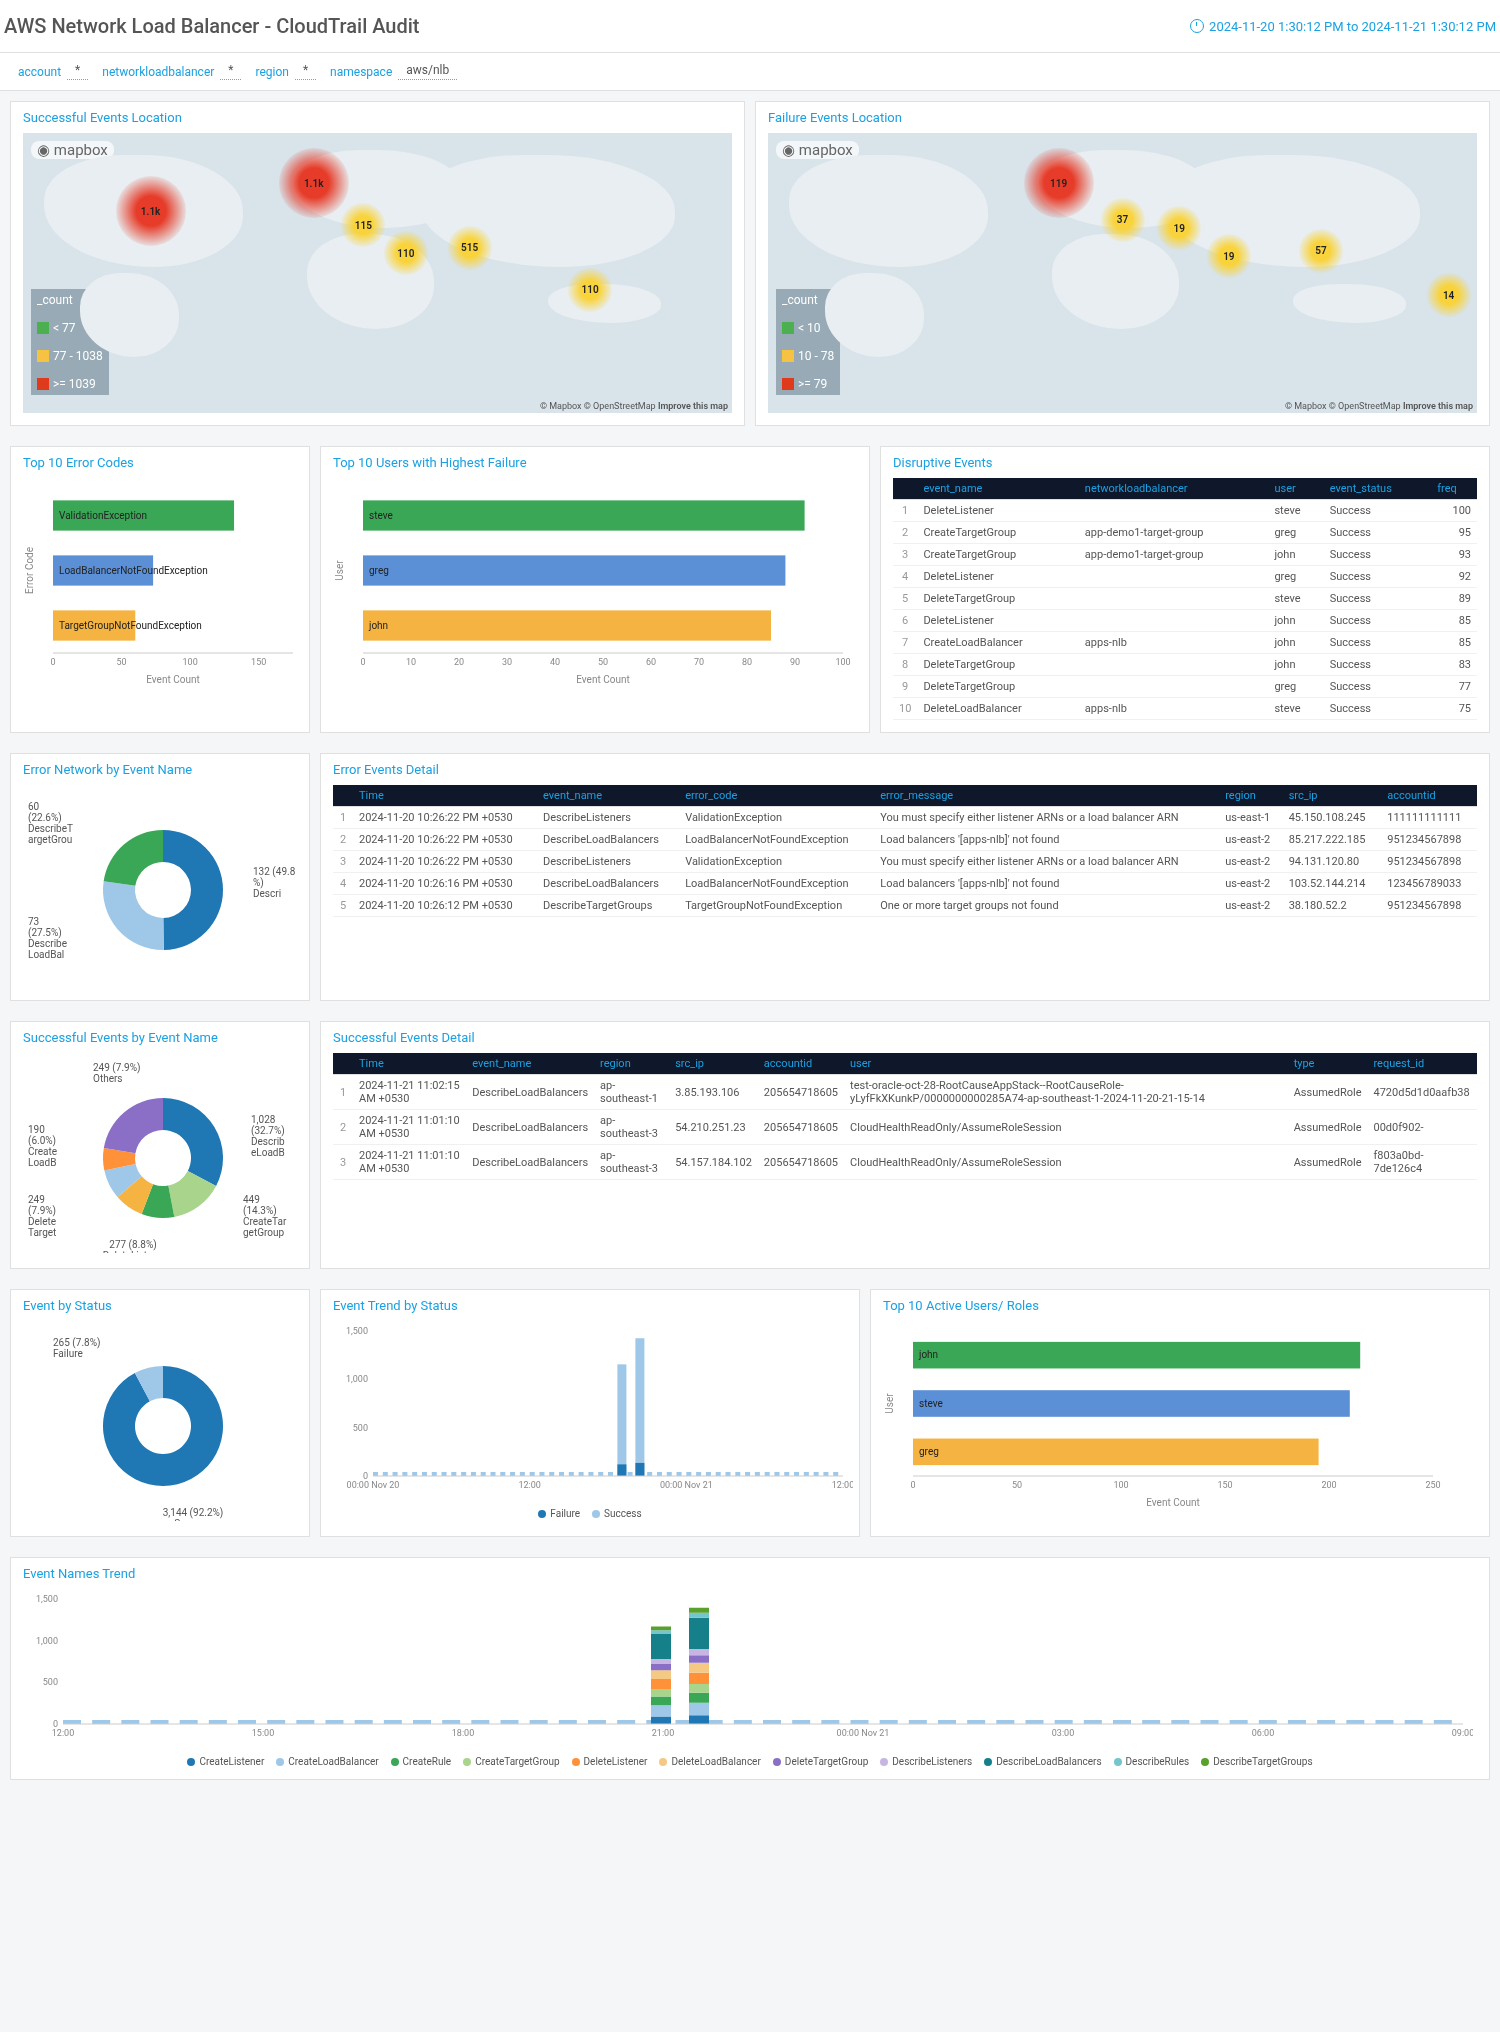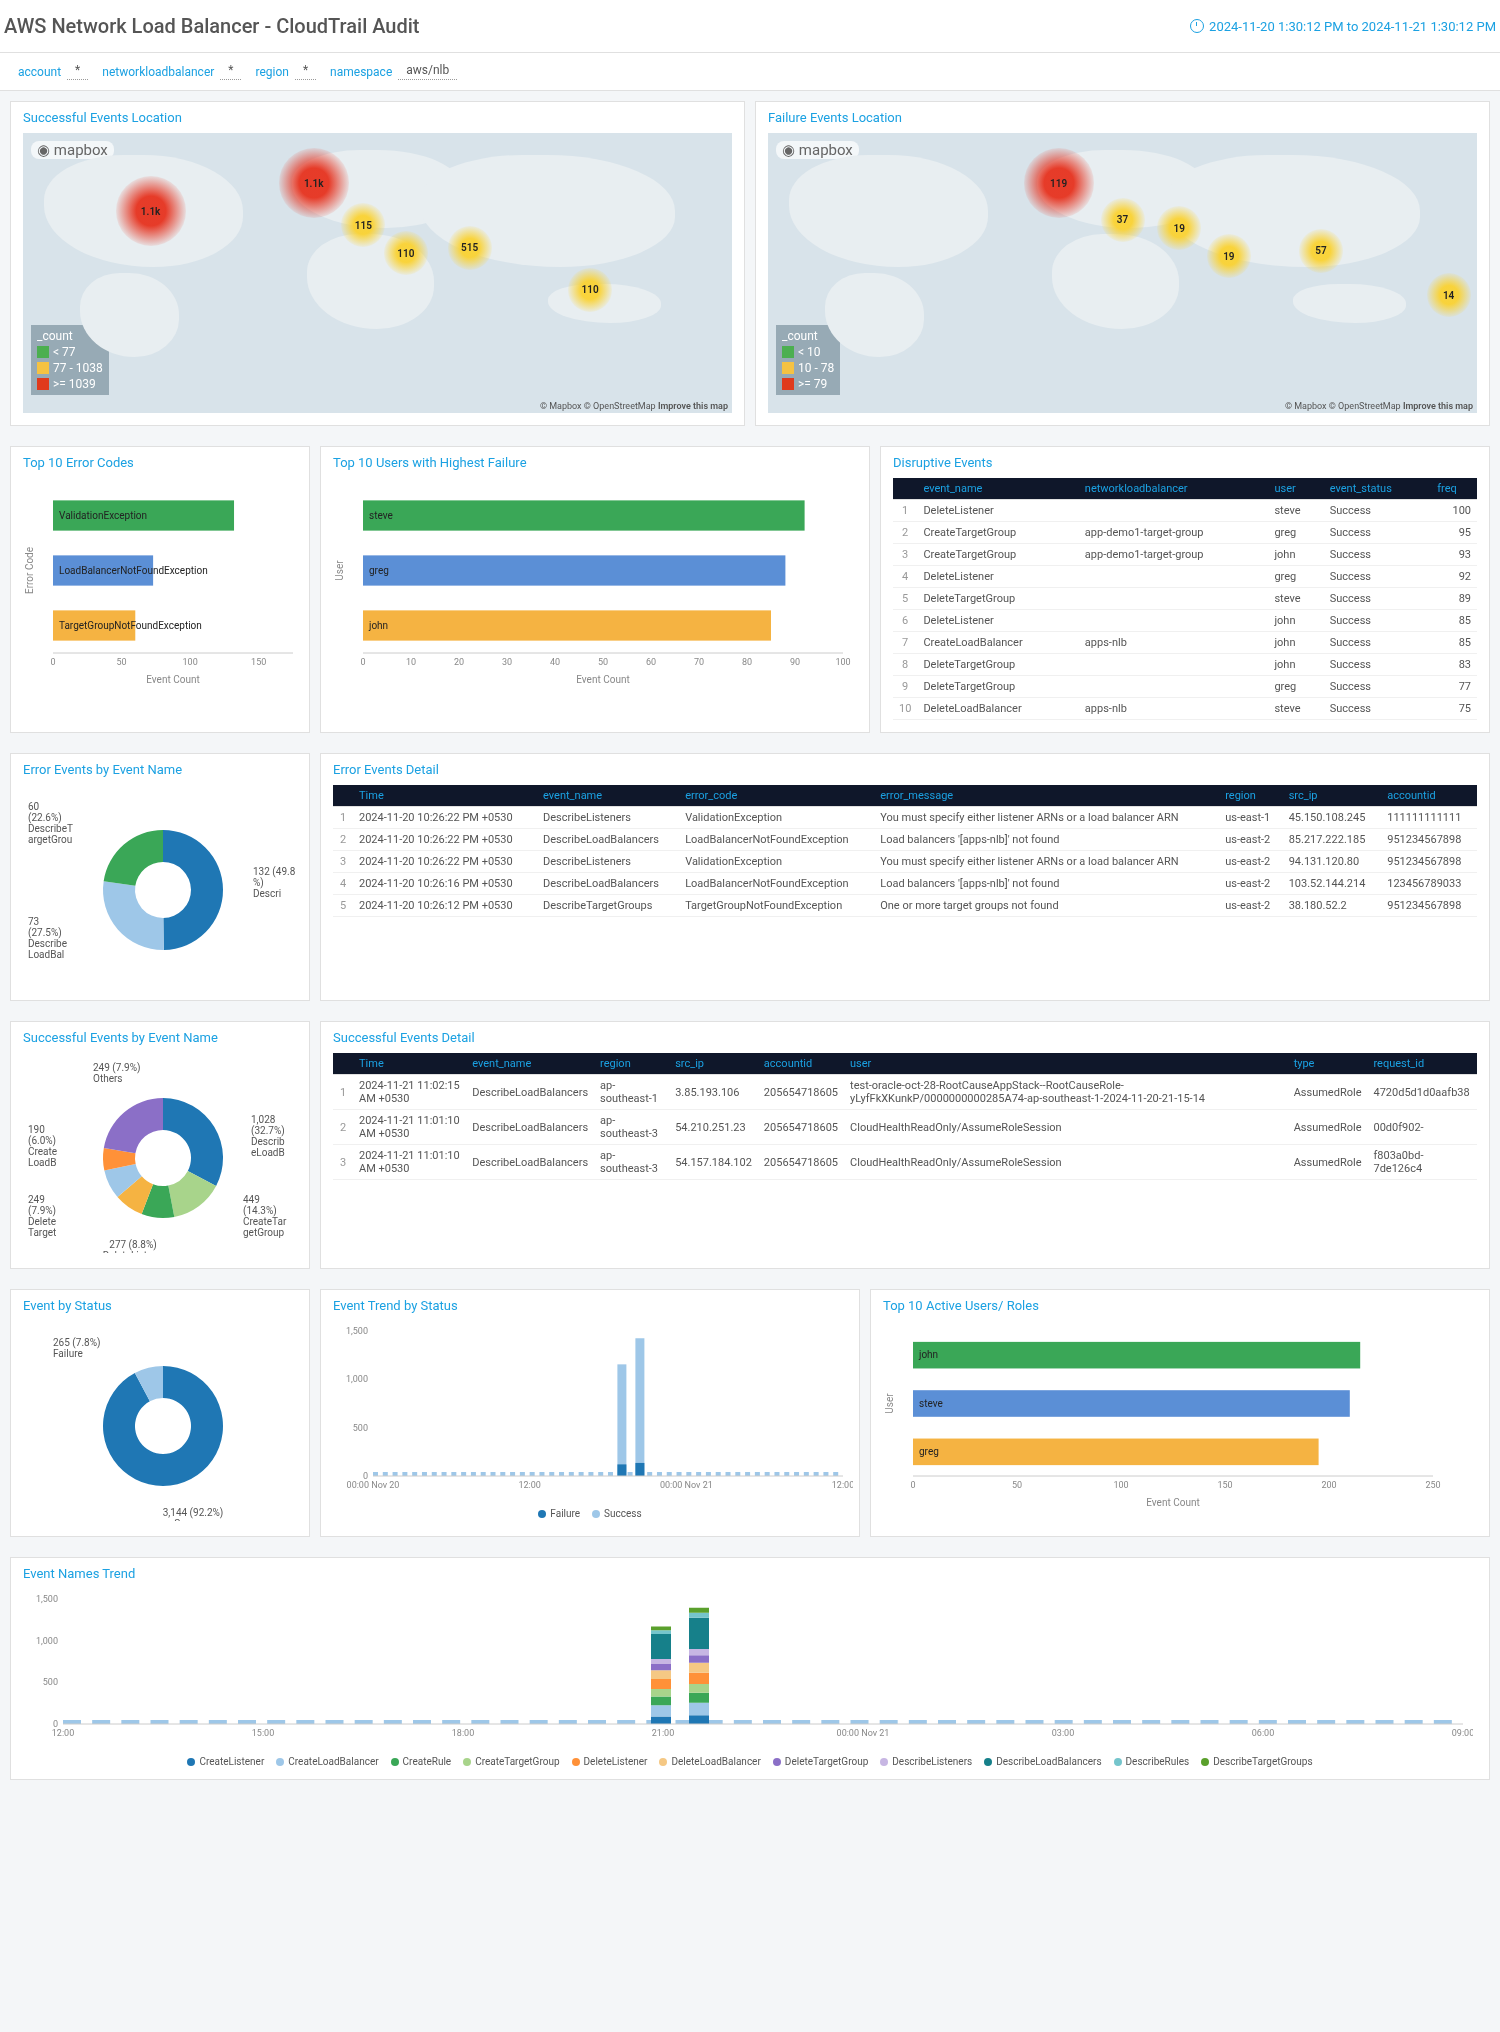--- a/index.html
+++ b/index.html
@@ -19,21 +19,21 @@
 .row-2-big { grid-template-columns: 300px 1fr; }
 .row-3eq { grid-template-columns: 300px 540px 1fr; }
 .row-1 { grid-template-columns: 1fr; }
 .panel { background: #fff; border: 1px solid #e0e0e0; padding: 8px 12px 12px; }
 .panel-title { color: #1ba1e2; font-size: 13px; font-weight: 400; margin-bottom: 8px; }
 .map { position: relative; height: 280px; background: linear-gradient(#d8e3ea, #d8e3ea); overflow: hidden; }
 .mapbox-logo { position: absolute; top: 8px; left: 8px; background: rgba(255,255,255,0.7); padding: 0 6px; font-size: 15px; color: #666; border-radius: 8px; text-align: right; }
 .map-attr { position: absolute; bottom: 2px; right: 4px; font-size: 9px; color: #555; }
 .map-attr b { font-weight: 600; }
 .legend-box { position: absolute; bottom: 18px; left: 8px; background: #97aab5; padding: 4px 6px; font-size: 12px; color: #fff; }
-.legend-row { display: flex; align-items: center; gap: 4px; margin-top: 2px; }
+.legend-row { display: flex; align-items: center; gap: 4px; margin-top: 14px; }
 .legend-sw { width: 12px; height: 12px; }
 .hotspot { position: absolute; border-radius: 50%; display: flex; align-items: center; justify-content: center; font-size: 10px; font-weight: 600; color: #222; }
 .hs-red { background: radial-gradient(circle, rgba(230,50,30,0.95) 30%, rgba(230,50,30,0.1) 70%); width: 70px; height: 70px; }
 .hs-yellow { background: radial-gradient(circle, rgba(250,210,50,0.95) 30%, rgba(250,210,50,0.1) 70%); width: 44px; height: 44px; }
 .continent { position: absolute; background: #e8eef1; }
 .tbl { width: 100%; border-collapse: collapse; font-size: 11px; }
 .tbl th { text-align: left; color: #1ba1e2; font-weight: 400; padding: 4px 6px; border-bottom: 1px solid #e0e0e0; background: #0f172a; }
 .tbl td { padding: 4px 6px; border-bottom: 1px solid #f0f0f0; color: #555; }
 .tbl td.rn { color: #999; text-align: center; width: 20px; }
 .tbl td.num { text-align: right; }
@@ -291,21 +291,21 @@
             <td>Success</td>
             <td class="num">75</td>
           </tr>
         </tbody>
       </table>
   </div>
 </div>
 
 <div class="grid row-2-big">
   <div class="panel">
-    <div class="panel-title">Error Events by Event Name</div>
+    <div class="panel-title">Error Network by Event Name</div>
     <svg id="pie-error" width="280" height="200">
         <path d="M 140 45 A 60 60 0 0 1 140.7112873357369 164.9957837712453 L 140.33193409001055 132.99803242658115 A 28 28 0 0 0 140 77 Z" fill="#1f77b4"></path>
         <path d="M 140.7112873357369 164.9957837712453 A 60 60 0 0 1 80.65758876067017 96.14120615985115 L 112.3068747549794 100.86589620793053 A 28 28 0 0 0 140.33193409001055 132.99803242658115 Z" fill="#9ec7e8"></path>
         <path d="M 80.65758876067017 96.14120615985115 A 60 60 0 0 1 140 45 L 140 77 A 28 28 0 0 0 112.3068747549794 100.86589620793053 Z" fill="#3aa757"></path>
         <text x="230" y="90" font-size="10" fill="#555" text-anchor="start"><tspan x="230" dy="0">132 (49.8</tspan><tspan x="230" dy="11">%)</tspan><tspan x="230" dy="11">Descri</tspan></text>
         <text x="5" y="140" font-size="10" fill="#555" text-anchor="start"><tspan x="5" dy="0">73</tspan><tspan x="5" dy="11">(27.5%)</tspan><tspan x="5" dy="11">Describe</tspan><tspan x="5" dy="11">LoadBal</tspan></text>
         <text x="5" y="25" font-size="10" fill="#555" text-anchor="start"><tspan x="5" dy="0">60</tspan><tspan x="5" dy="11">(22.6%)</tspan><tspan x="5" dy="11">DescribeT</tspan><tspan x="5" dy="11">argetGrou</tspan></text>
       </svg>
   </div>
   <div class="panel">

